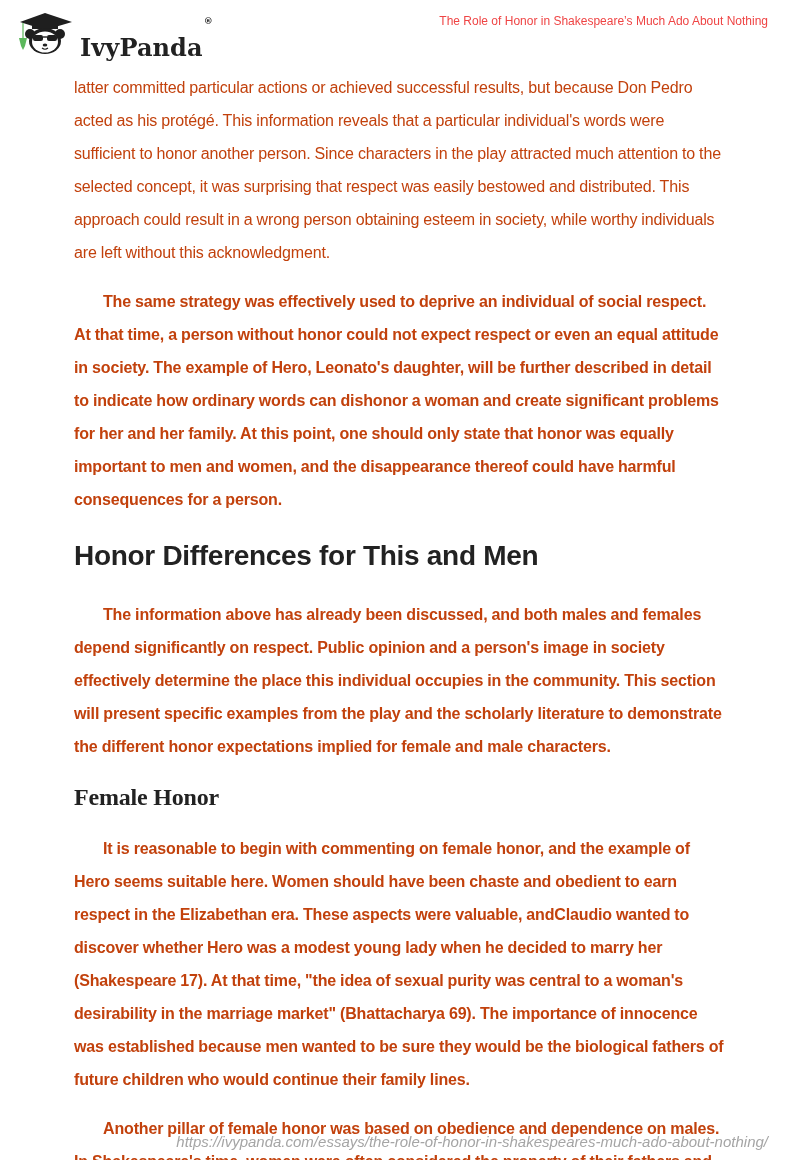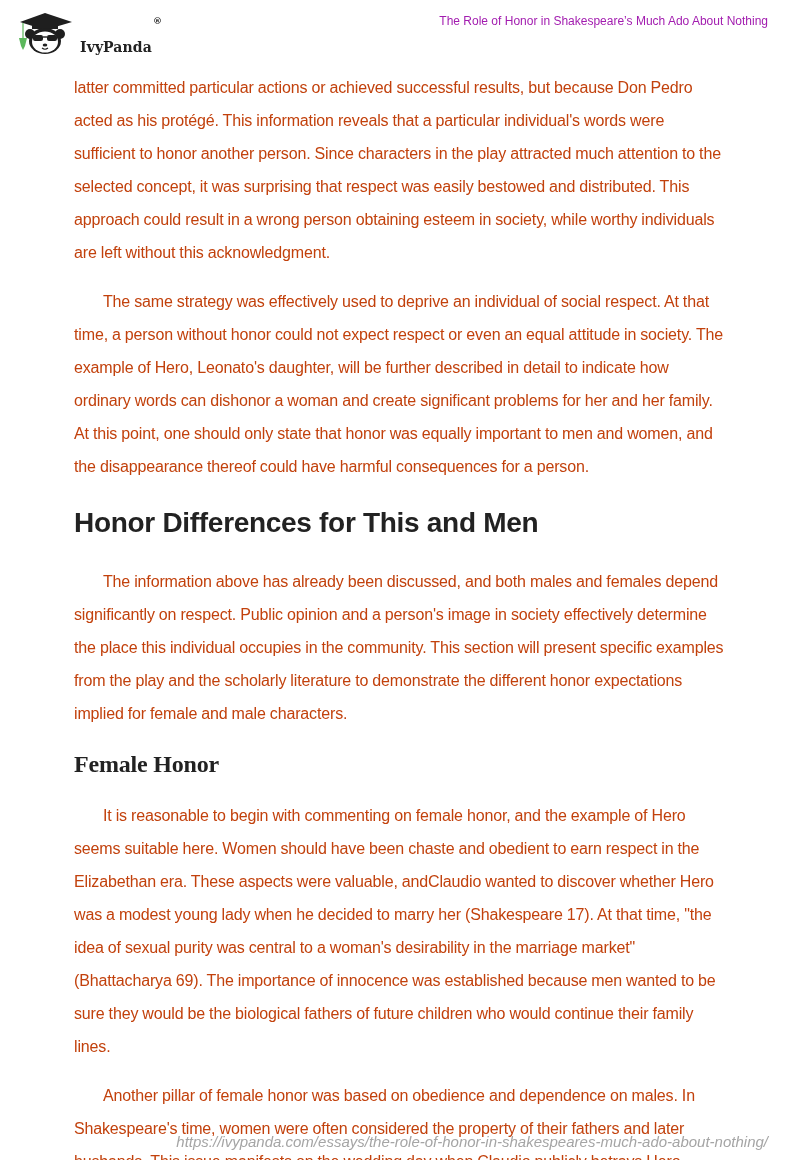--- a/index.html
+++ b/index.html
@@ -30,21 +30,21 @@
       height: 46px;
     }
     .logo-icon {
       width: 60px;
       height: 46px;
       display: block;
     }
     .logo-text {
       font-family: "DejaVu Serif", "Liberation Serif", serif;
       font-weight: bold;
-      font-size: 14px;
+      font-size: 24px;
       color: #222;
       margin-left: 4px;
       letter-spacing: 0.1px;
       position: relative;
       top: 2px;
       margin-top: 28px;
     }
     .logo-reg {
       font-family: "DejaVu Sans", sans-serif;
       font-size: 9px;
@@ -52,39 +52,40 @@
       color: #222;
       position: relative;
       top: -10px;
       margin-left: 1px;
     }
     .header-title {
       position: absolute;
       right: 32px;
       top: 14px;
       font-size: 12px;
-      color: #a21caf;
+      color: #ef4444;
       white-space: nowrap;
     }
     .content {
       position: absolute;
       left: 74px;
       top: 71px;
       width: 652px;
     }
     .para {
       font-size: 16px;
       line-height: 33px;
       margin: 0;
       color: #c2410c;
       letter-spacing: -0.15px;
       word-spacing: -0.2px;
     }
     .para.indent {
       text-indent: 29px;
+      font-weight: bold;
     }
     .gap { height: 16px; }
     h2.h-big {
       font-size: 28px;
       font-weight: bold;
       margin: 0;
       color: #222;
       line-height: 34px;
       letter-spacing: -0.3px;
     }

